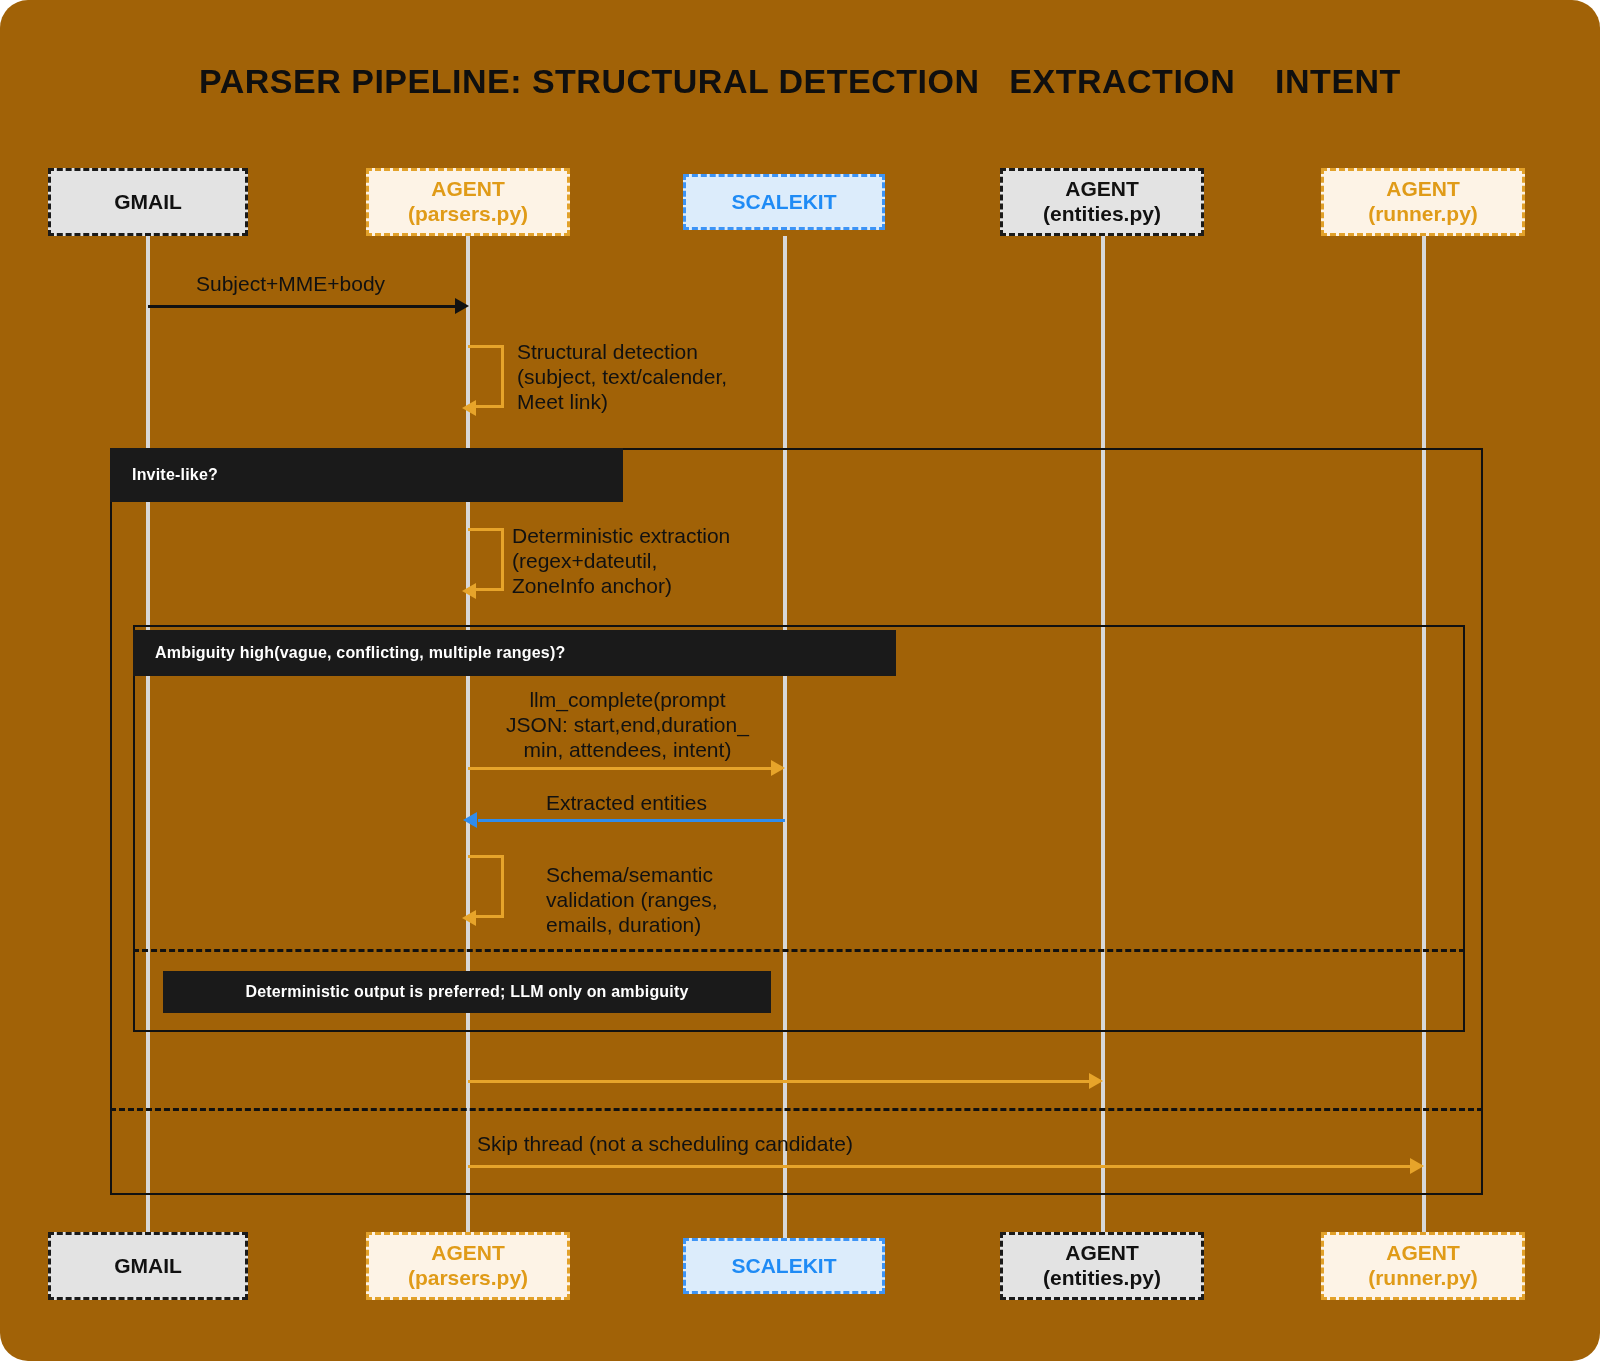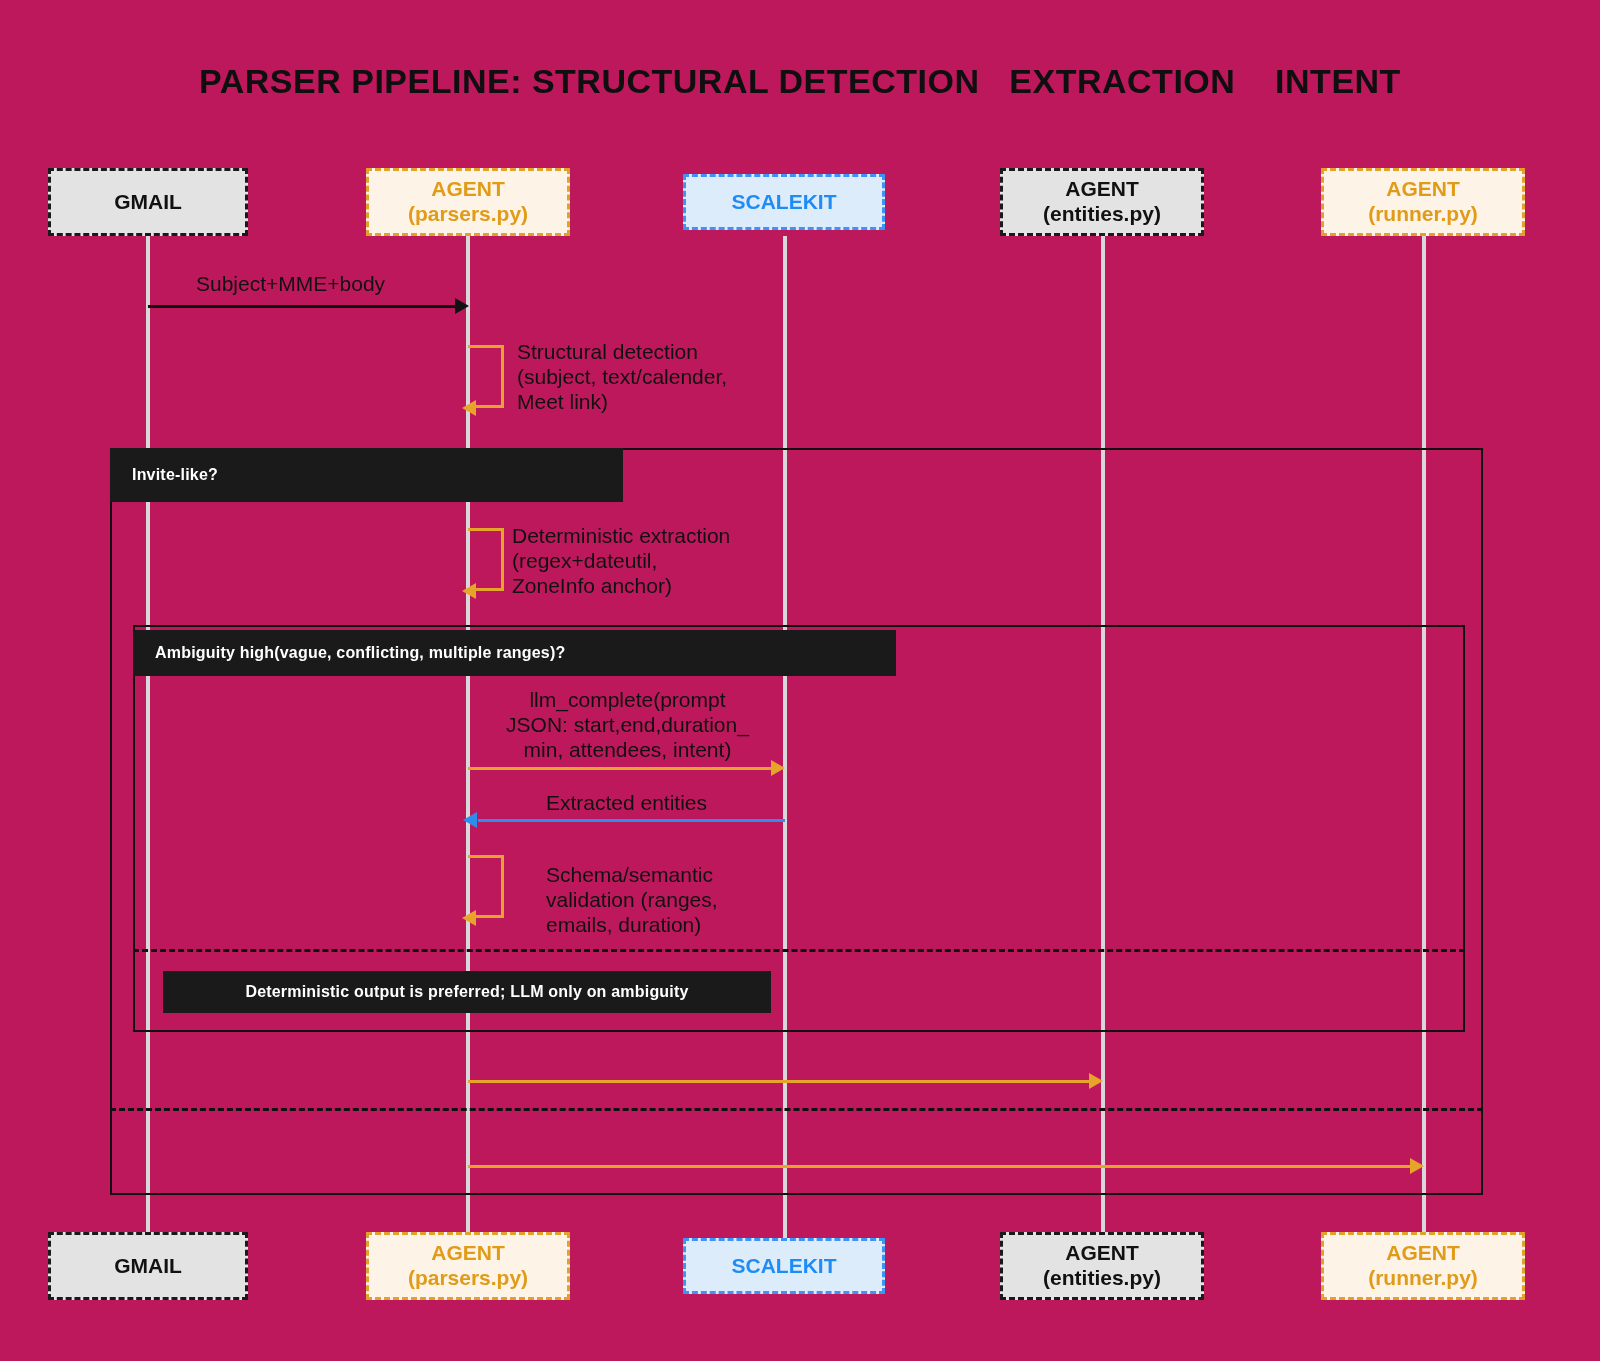--- a/index.html
+++ b/index.html
@@ -8,22 +8,23 @@
     background: #ffffff;
   }
   body {
     font-family: "Liberation Sans", sans-serif;
     color: #111111;
   }
   #canvas {
     position: relative;
     width: 1600px;
     height: 1361px;
-    background: #be185d;
+    background: #a16207;
     overflow: hidden;
+    border-radius: 28px;
   }
 
   
   .title {
     position: absolute;
     left: 0;
     top: 62px;
     width: 1600px;
     text-align: center;
     font-size: 34px;
@@ -241,16 +242,17 @@
 emails, duration)</div>
 
   <div class="frag-divider" style="left:133px; top:949px; width:1332px;"></div>
   <div class="frag-label center" style="left:163px; top:971px; width:608px; height:42px;">Deterministic output is preferred; LLM only on ambiguity</div>
 
   <div class="msg-line orange" style="left:468px; top:1080px; width:625px;"></div>
   <div class="arrowhead right-orange" style="left:1089px; top:1073px;"></div>
 
   <div class="frag-divider" style="left:110px; top:1108px; width:1373px;"></div>
 
+  <div class="msg-label left" style="left:477px; top:1132px; width:640px;">Skip thread (not a scheduling candidate)</div>
   <div class="msg-line orange" style="left:468px; top:1165px; width:945px;"></div>
   <div class="arrowhead right-orange" style="left:1410px; top:1158px;"></div>
 
 </div>
 
 </body></html>

